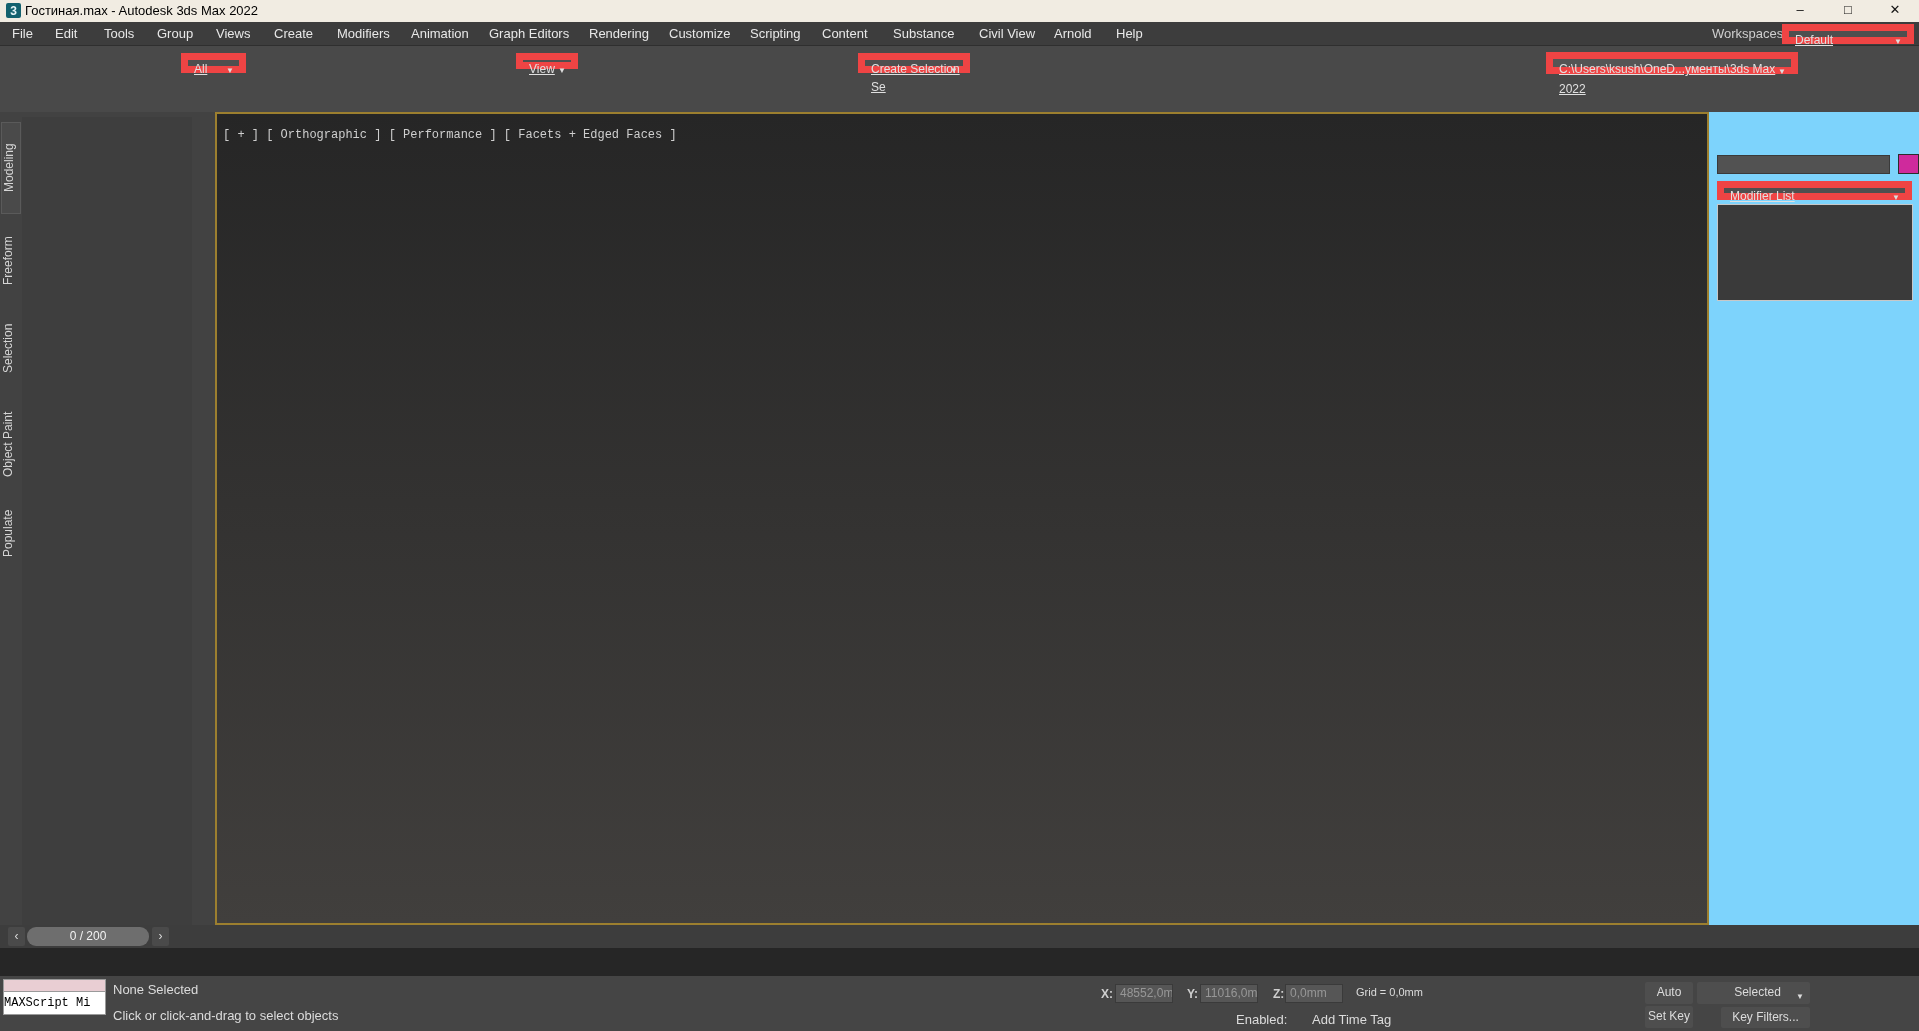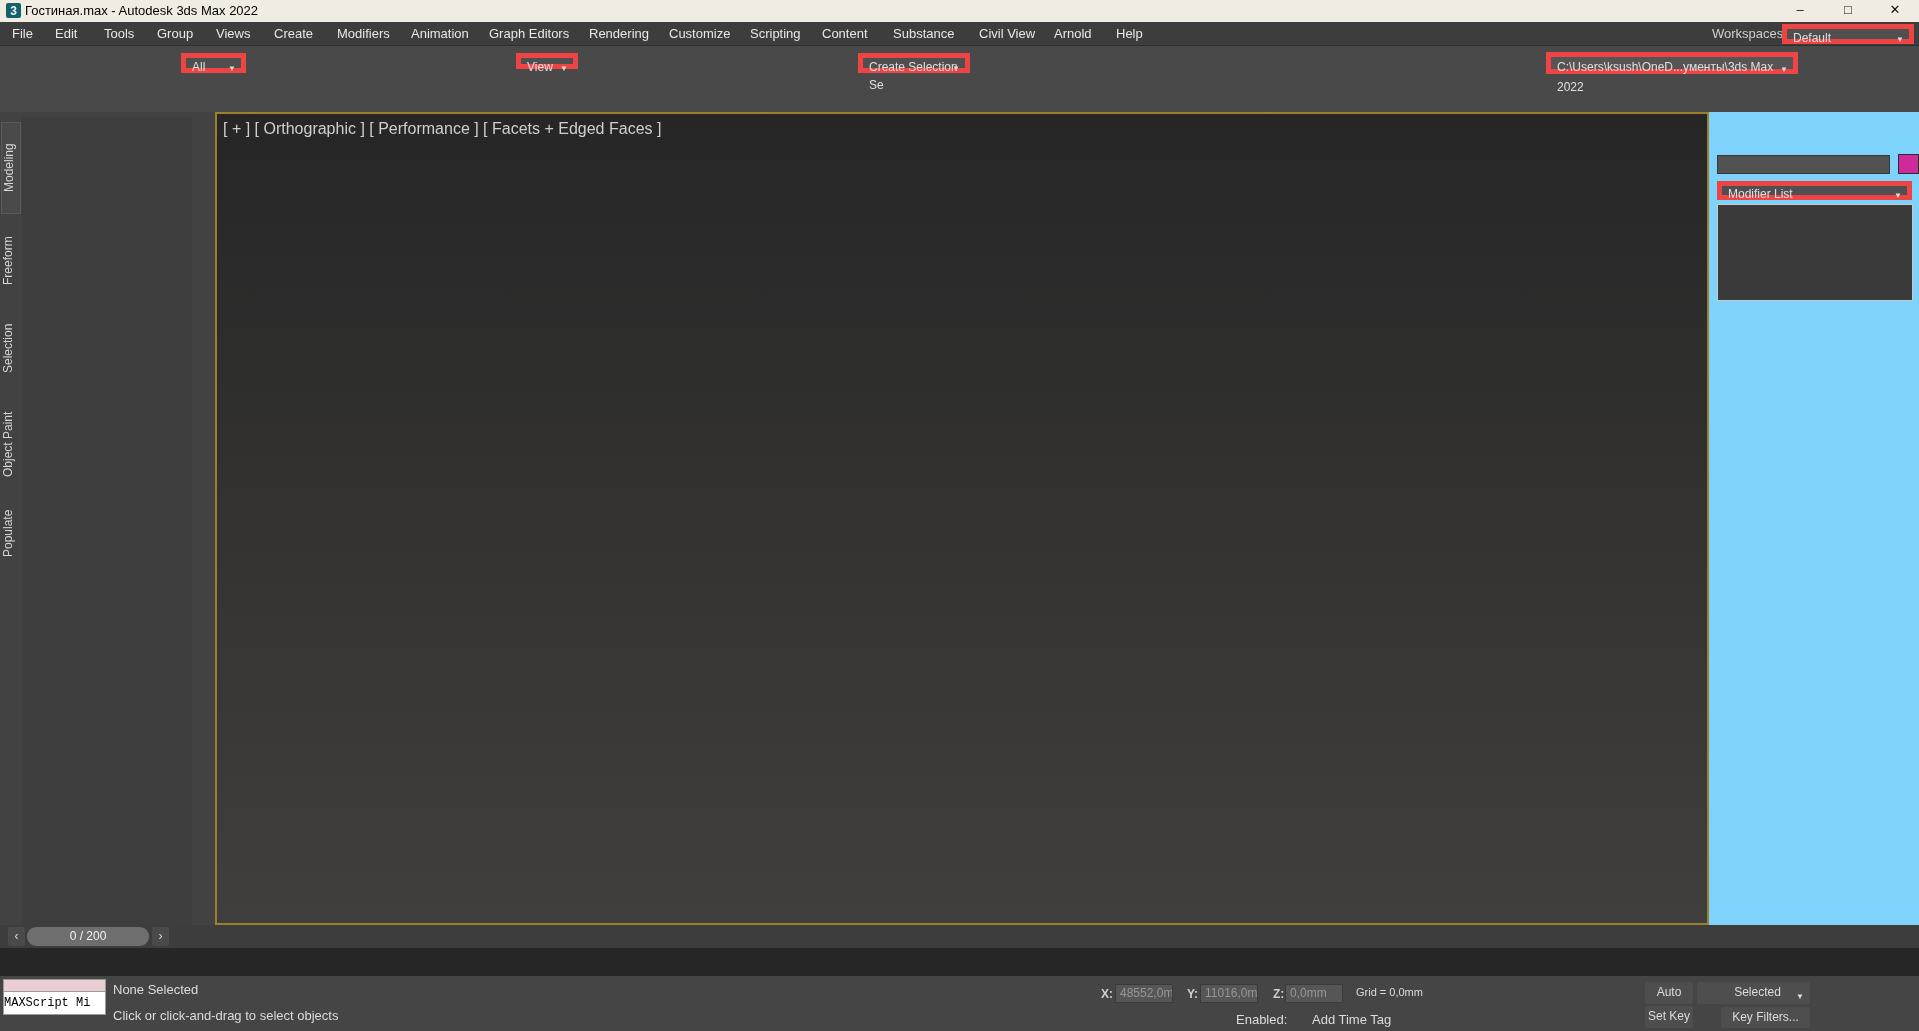--- a/index.html
+++ b/index.html
@@ -15,34 +15,34 @@
   .winbtn { position:absolute; top:0px; width:30px; height:22px; color:#111; font-size:13px;
     text-align:center; line-height:20px;}
 
   
   #menubar { left:0; top:22px; width:1919px; height:24px; background:#3d3d3d;
     border-bottom:1px solid #2f2f2f; color:#e8e8e8; font-size:13px; }
   #menubar span { position:absolute; top:4px; }
 
   
   #toolbar { left:0; top:46px; width:1919px; height:66px; background:#494949; }
-  .combo { position:absolute; background:#4f4f4f; border:5px solid #ef4444; color:#e0e0e0;
-    font-size:12px; line-height:18px; padding-left:6px; }
+  .combo { position:absolute; background:#4f4f4f; border:7px solid #ef4444; color:#e0e0e0;
+    font-size:12px; line-height:18px; padding-left:6px;text-decoration:underline; }
   .combo .arr { position:absolute; right:5px; top:0px; font-size:8px; color:#ddd; }
 
   
   #ribbon { left:0; top:112px; width:215px; height:813px; background:#424242; }
   #ribpanel { position:absolute; left:22px; top:5px; width:170px; height:808px; background:#3e3e3e; }
   .vtab { position:absolute; left:1px; width:20px; color:#d6d6d6; font-size:12px;
     writing-mode:vertical-rl; transform:rotate(180deg); text-align:center; }
 
   
   #viewport { left:215px; top:112px; width:1494px; height:813px; border:2px solid #9c7f2f;
     background:linear-gradient(#262626,#413f3d); }
-  #vplabel { position:absolute; left:6px; top:6px; color:#cfcfcf; font-size:16px; }
+  #vplabel { position:absolute; left:6px; top:14px; color:#cfcfcf; font-size:12px;font-family:Liberation Mono, monospace; }
 
   
   #cmdpanel { left:1709px; top:112px; width:246px; height:813px; background:#7dd3fc; }
 
   
   #timeslider { left:0; top:925px; width:1919px; height:23px; background:#3d3d3d; }
   
   #ruler { left:0; top:948px; width:1919px; height:28px; background:#262626; }
   
   #statusbar { left:0; top:976px; width:1919px; height:55px; background:#454545; color:#dcdcdc; font-size:13px;}

